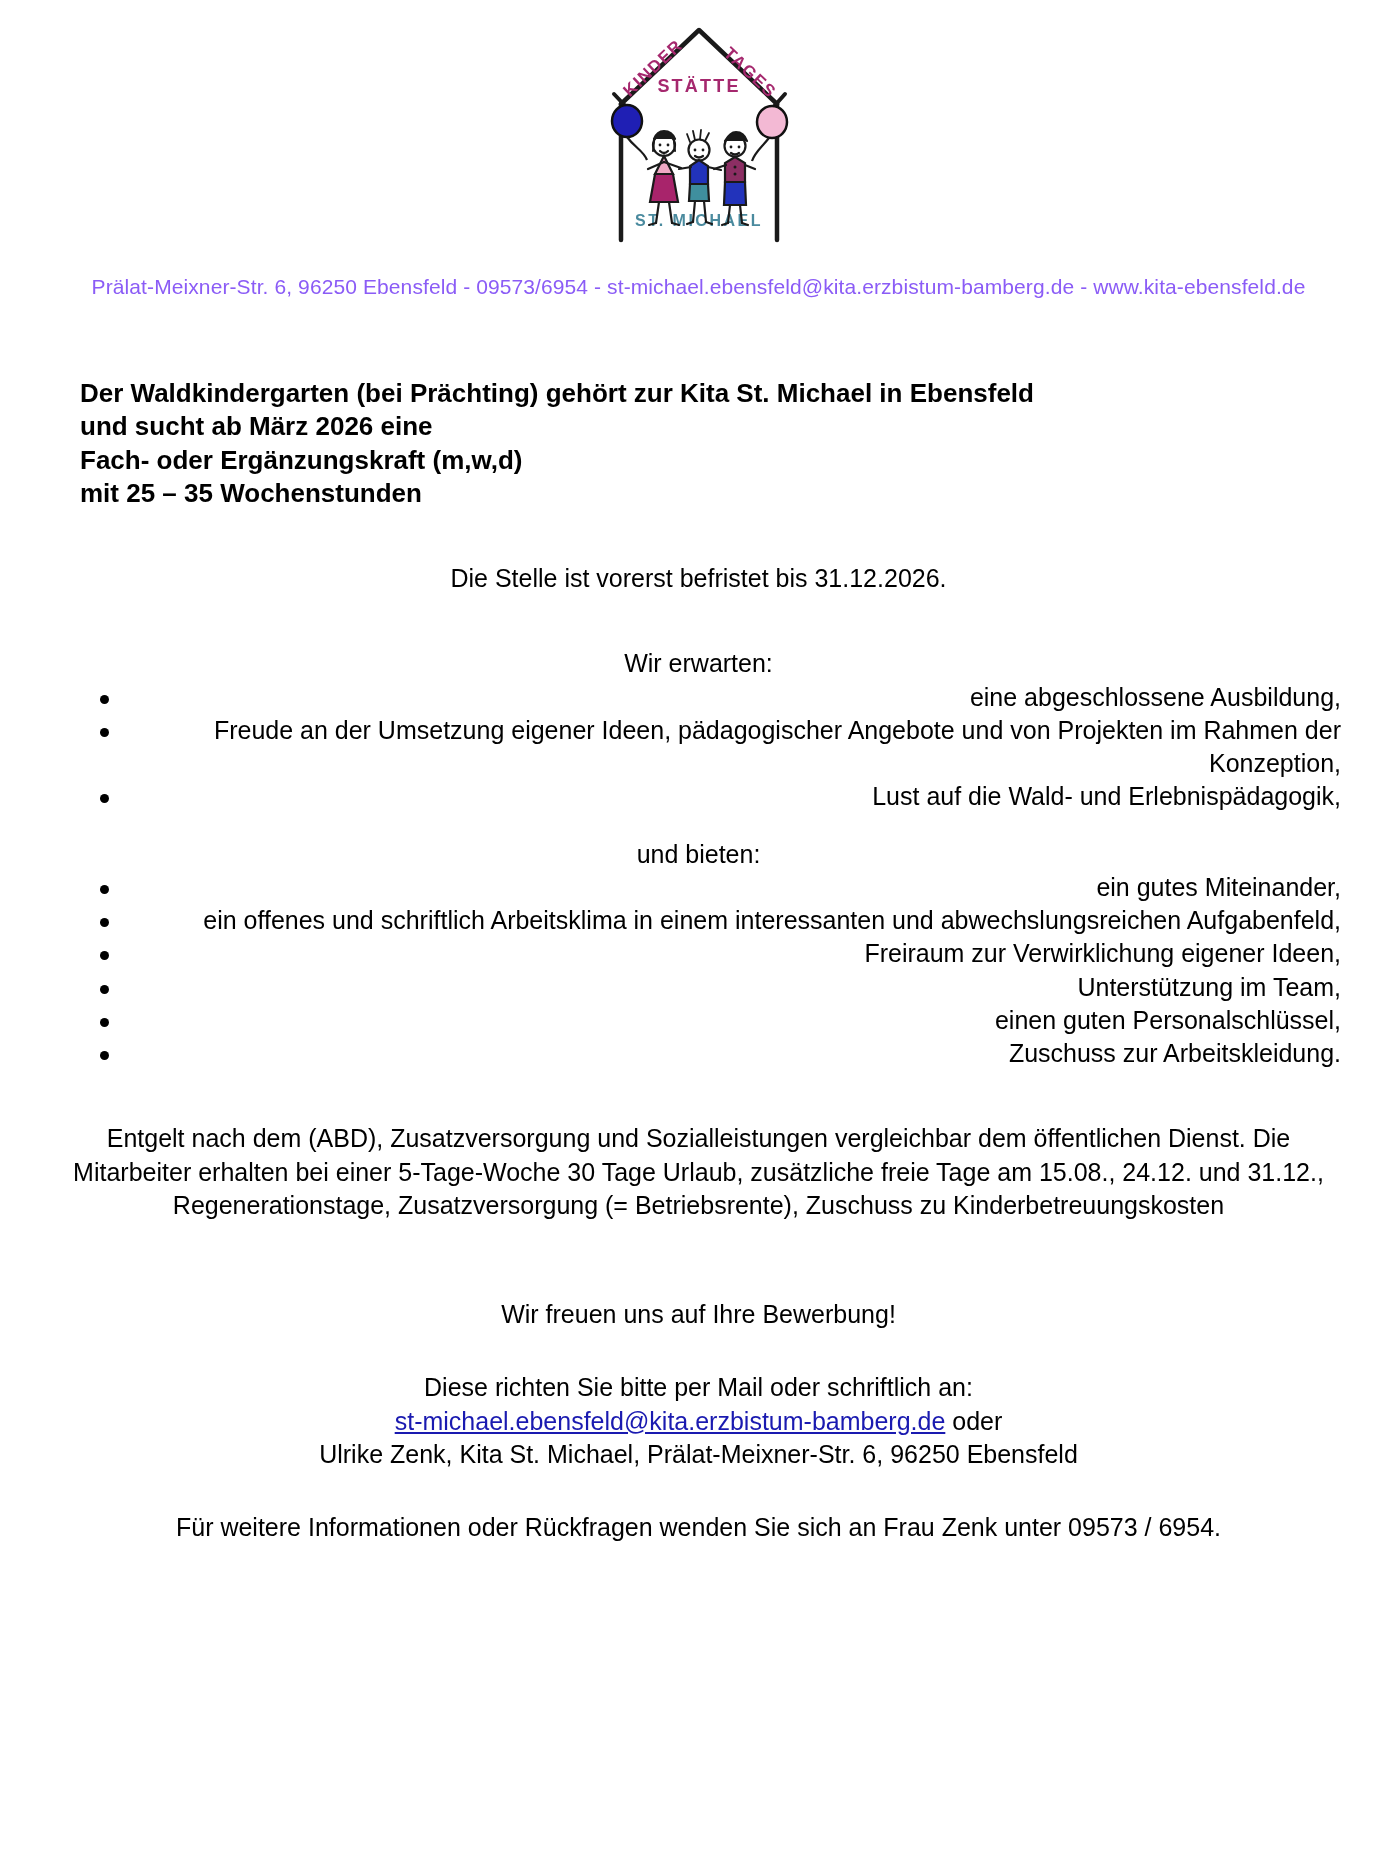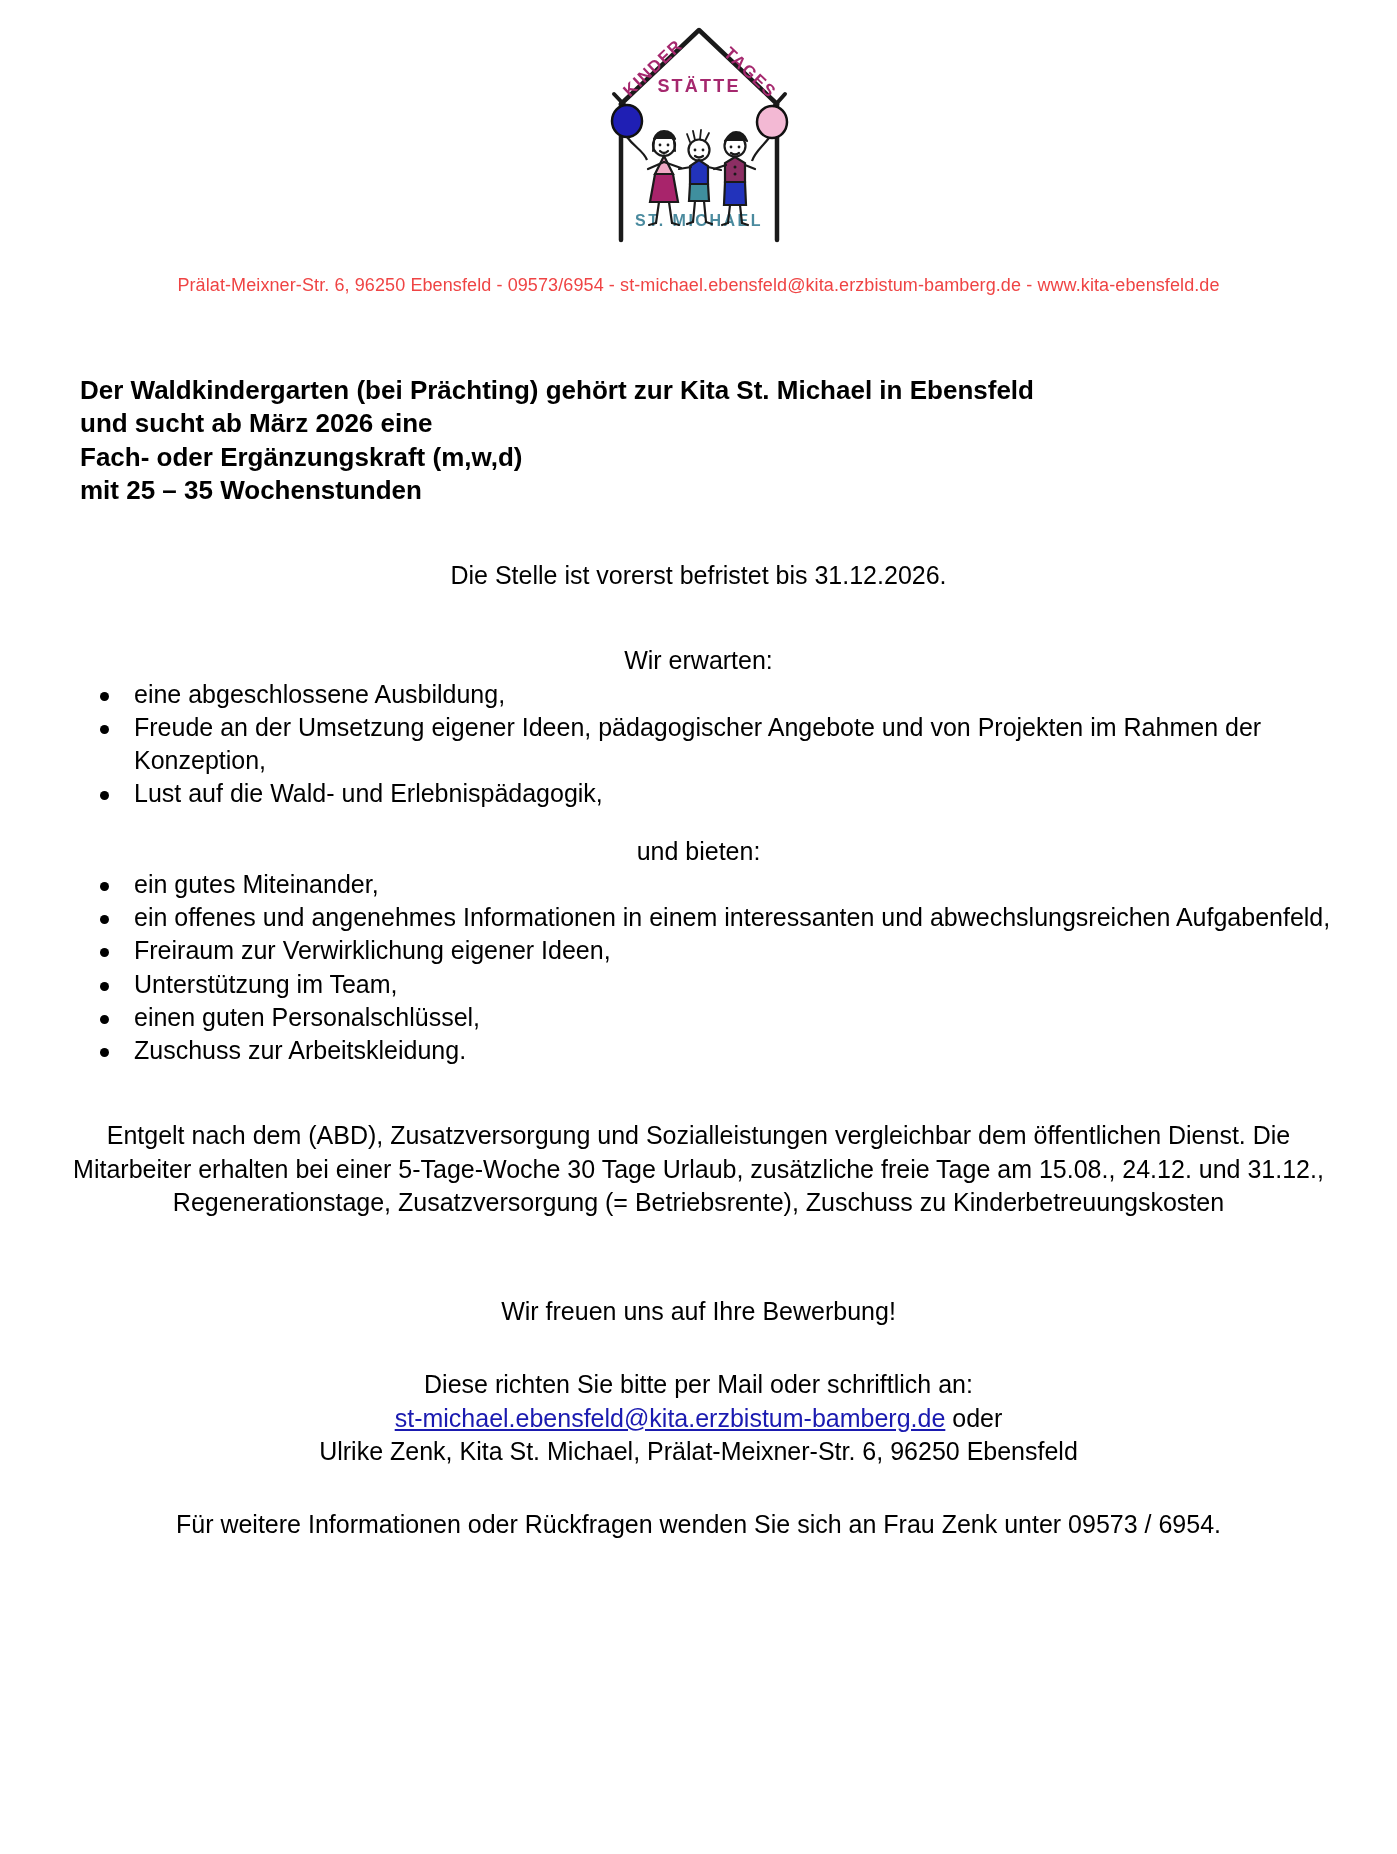--- a/index.html
+++ b/index.html
@@ -33,23 +33,23 @@
   .logo {
     width: 260px;
     height: 245px;
     position: relative;
   }
   .logo svg { display:block; }
 
   
   .address-line {
     text-align: center;
-    font-size: 18px;
+    font-size: 21px;
     letter-spacing: 0.1px;
-    color: #ef4444;
+    color: #8b5cf6;
     margin-top: 22px;
     font-family: "Liberation Sans", sans-serif;
   }
 
   
   .headline {
     text-align: left;
     font-weight: bold;
     font-size: 26px;
     line-height: 1.28;
@@ -76,20 +76,21 @@
   ul.bullets {
     list-style: none;
     margin: 0;
     padding: 0;
   }
   ul.bullets li {
     position: relative;
     padding-left: 78px;
     margin: 0 0 0 0;
     line-height: 1.33;
+    text-align: right;
   }
   ul.bullets li::before {
     content: "";
     position: absolute;
     left: 44px;
     top: 14px;
     width: 9px;
     height: 9px;
     border-radius: 50%;
     background: #000;
@@ -219,21 +220,21 @@
       <li>eine abgeschlossene Ausbildung,</li>
       <li>Freude an der Umsetzung eigener Ideen, pädagogischer Angebote und von Projekten im Rahmen der Konzeption,</li>
       <li>Lust auf die Wald- und Erlebnispädagogik,</li>
     </ul>
 
     <div class="spacer-sm"></div>
     <div class="para">und bieten:</div>
 
     <ul class="bullets">
       <li>ein gutes Miteinander,</li>
-      <li>ein offenes und angenehmes Informationen in einem interessanten und abwechslungsreichen Aufgabenfeld,</li>
+      <li>ein offenes und schriftlich Arbeitsklima in einem interessanten und abwechslungsreichen Aufgabenfeld,</li>
       <li>Freiraum zur Verwirklichung eigener Ideen,</li>
       <li>Unterstützung im Team,</li>
       <li>einen guten Personalschlüssel,</li>
       <li>Zuschuss zur Arbeitskleidung.</li>
     </ul>
 
     <div class="spacer-lg"></div>
     <div class="para">Entgelt nach dem (ABD), Zusatzversorgung und Sozialleistungen vergleichbar dem öffentlichen Dienst. Die Mitarbeiter erhalten bei einer 5-Tage-Woche 30 Tage Urlaub, zusätzliche freie Tage am 15.08., 24.12. und 31.12., Regenerationstage, Zusatzversorgung (= Betriebsrente), Zuschuss zu Kinderbetreuungskosten</div>
 
     <div class="spacer-lg"></div>

